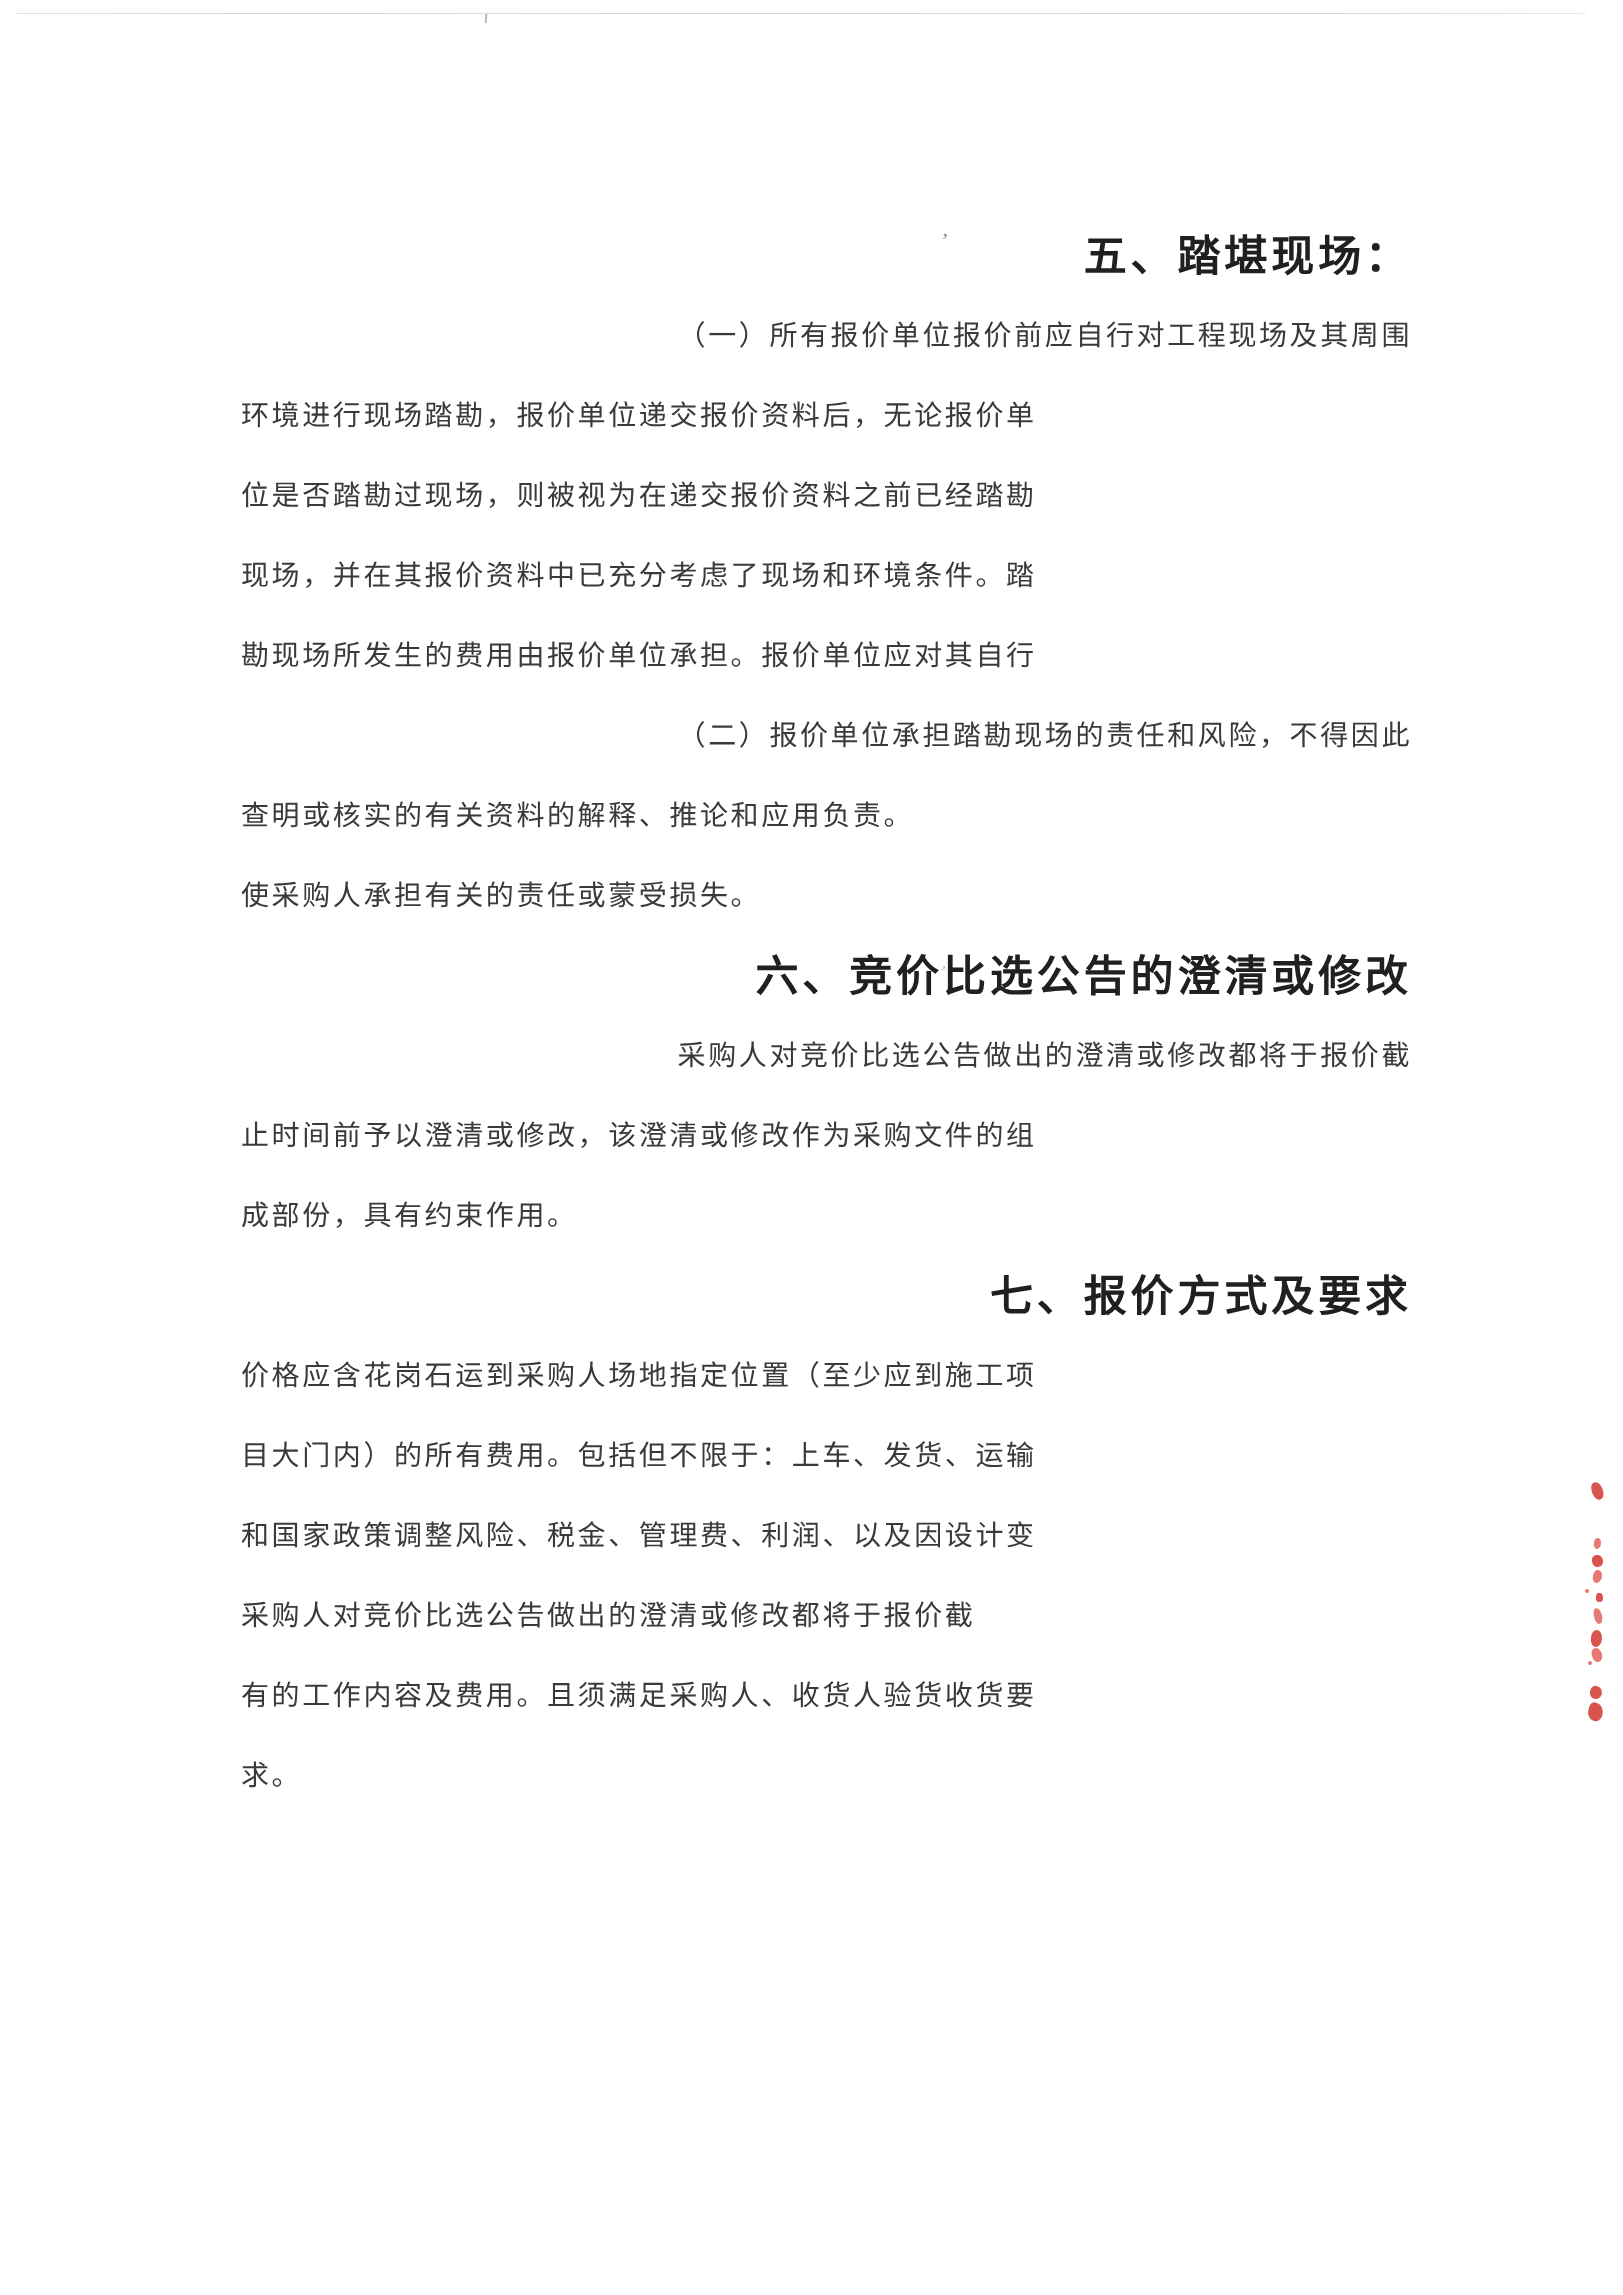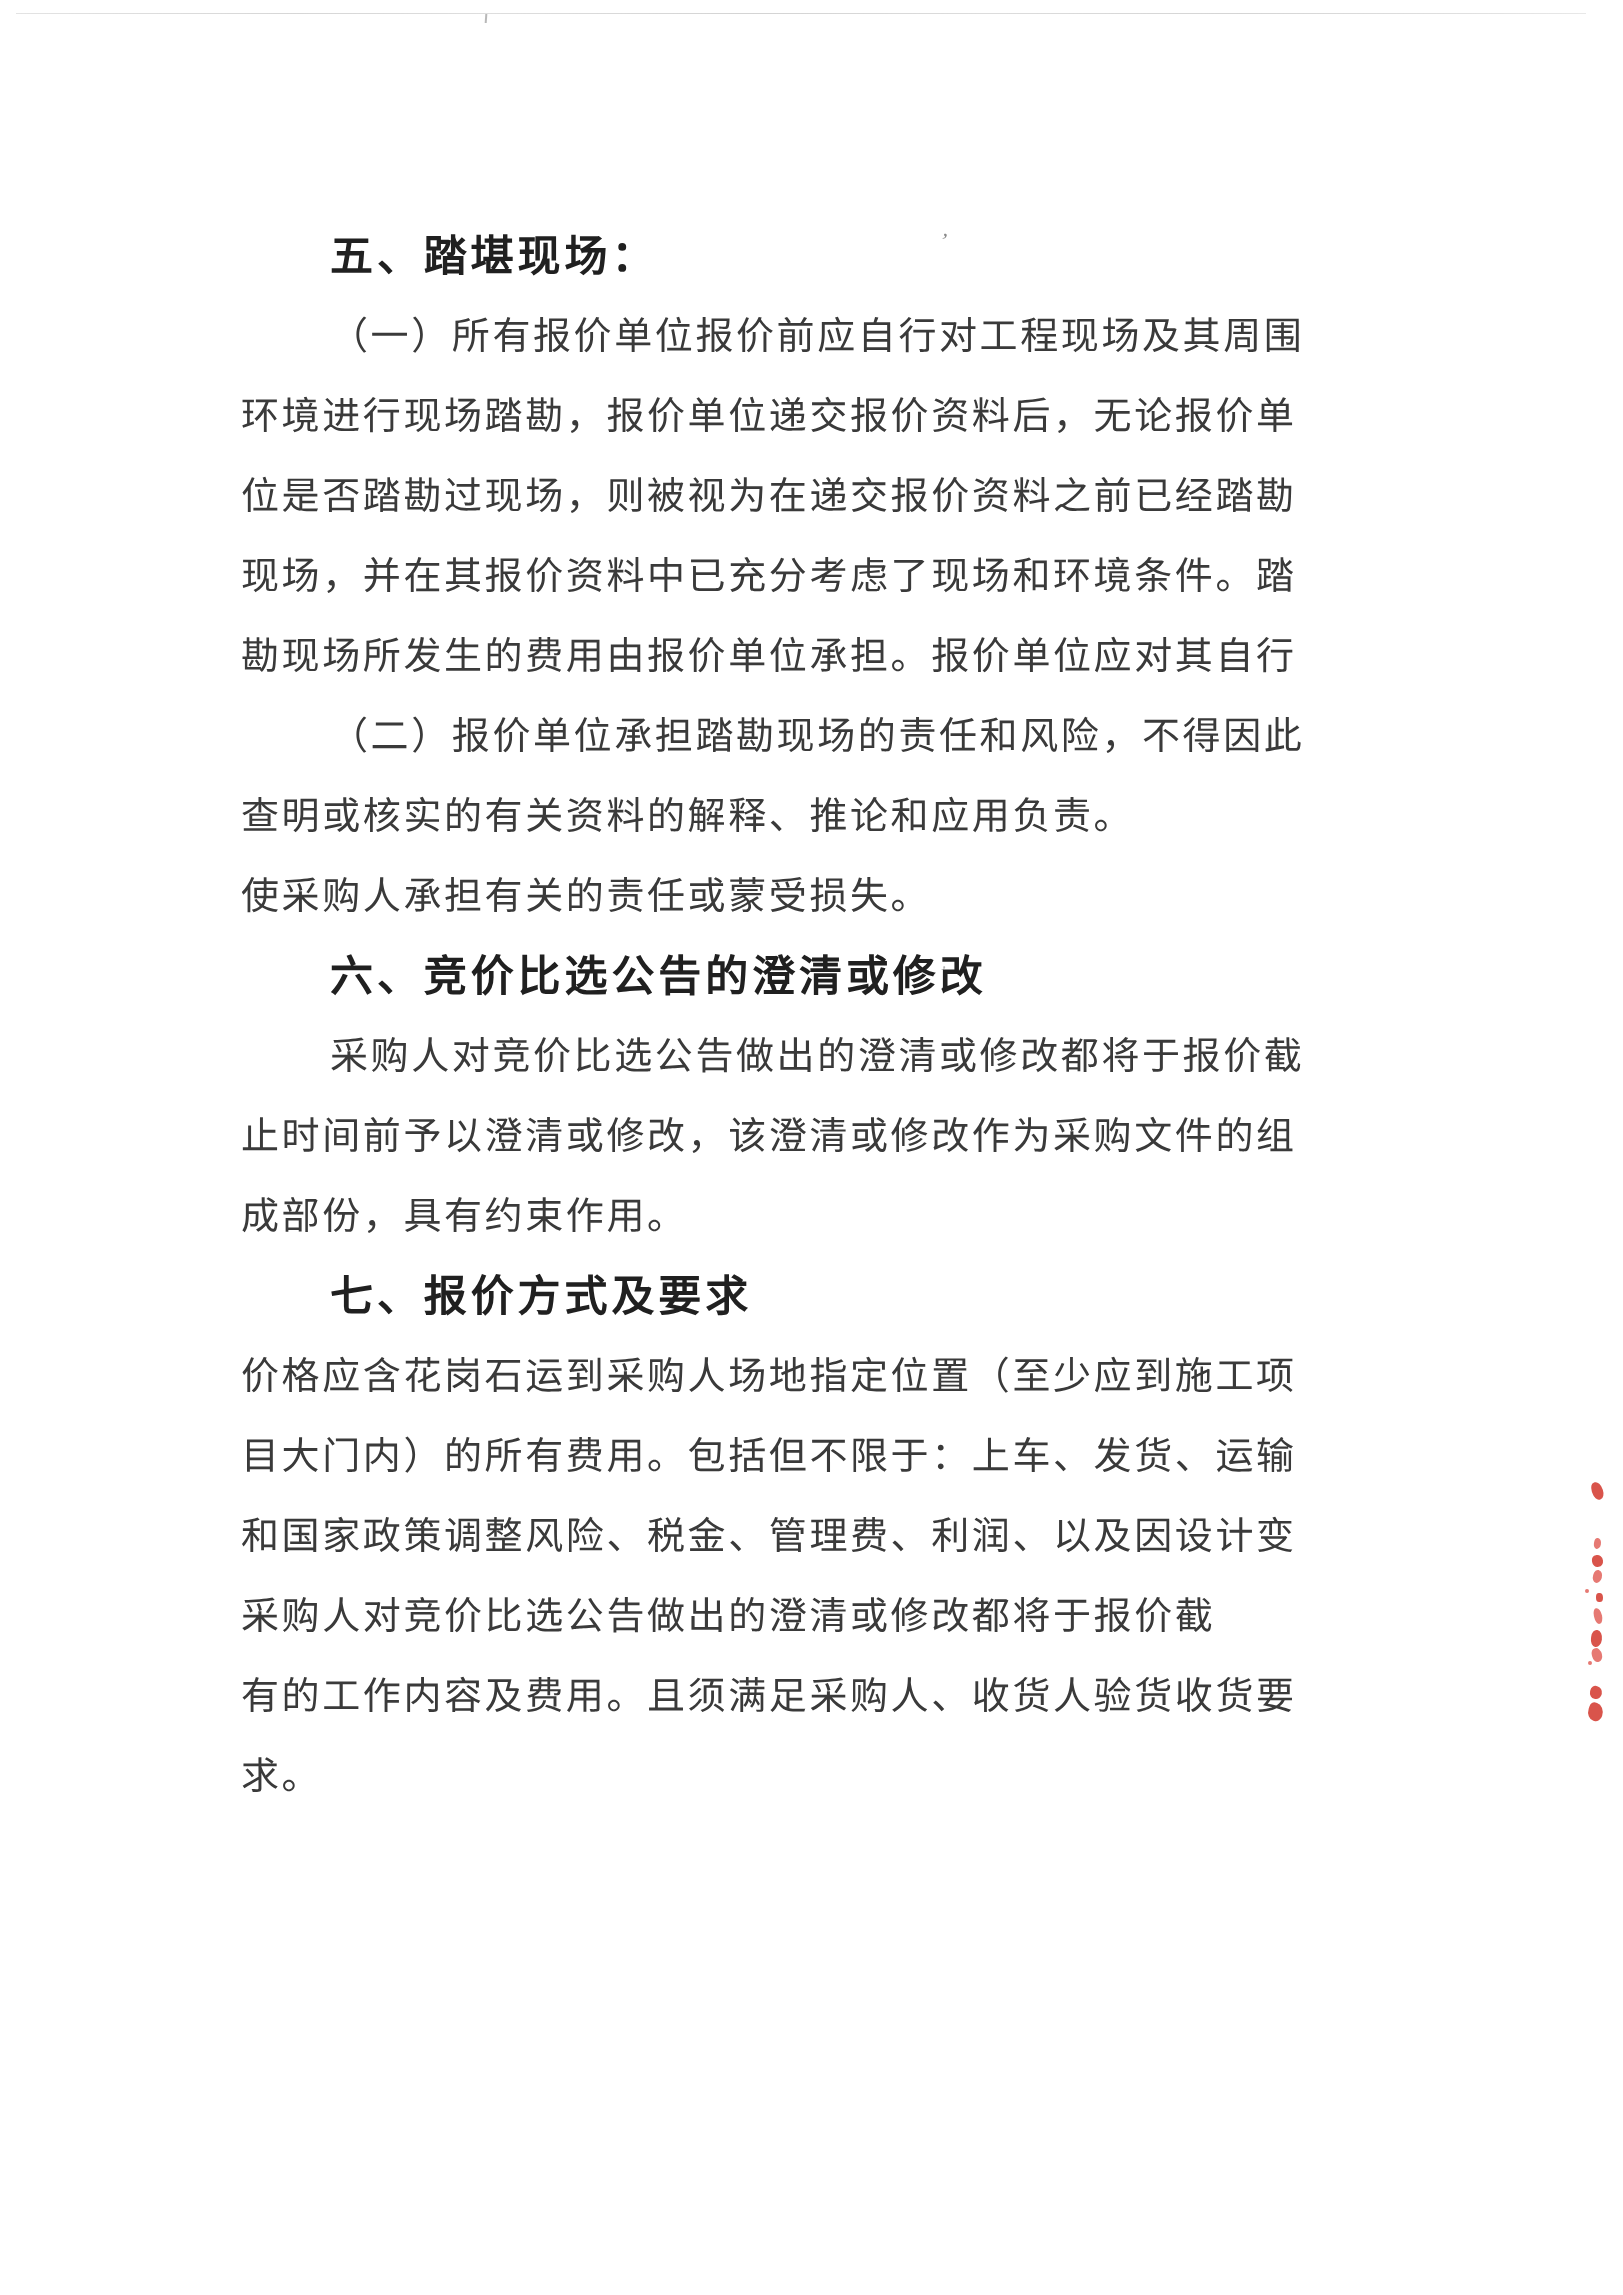--- a/index.html
+++ b/index.html
@@ -40,28 +40,29 @@
   .content {
     position: absolute;
     left: 241px;
     top: 216px;
     width: 1171px;
     color: #3a3a3a;
   }
   .line {
     height: 80px;
     line-height: 80px;
-    font-size: 38px;
+    font-size: 28px;
     letter-spacing: 2.6px;
     white-space: nowrap;
     font-family: Liberation Sans, sans-serif;
     color: #3a3a3a;
   }
   .indent {
     padding-left: 89px;
+    text-align: right;
   }
   .heading {
     font-family: "Liberation Sans", sans-serif;
     font-weight: 700;
     font-size: 43px;
     letter-spacing: 3.9px;
     color: #202020;
   }
   
   .stray-mark {

